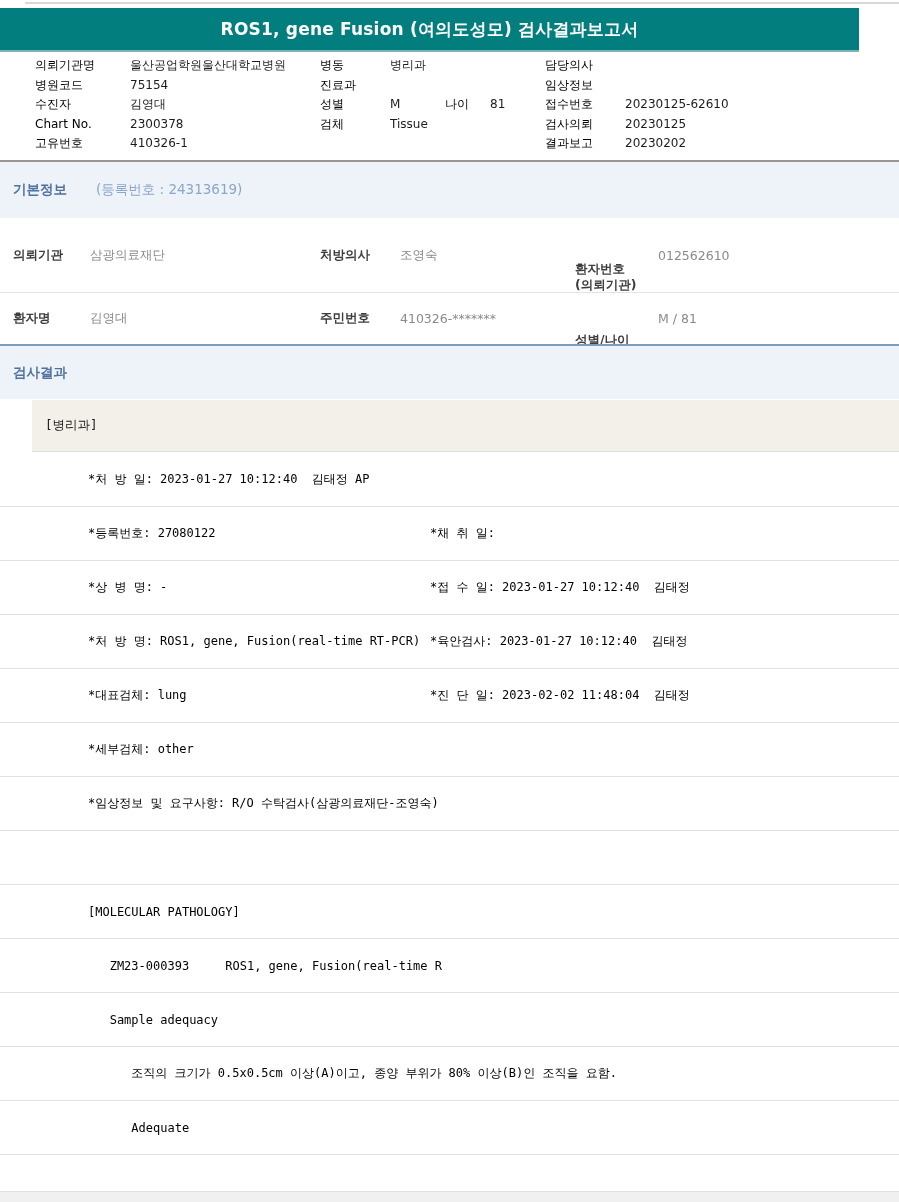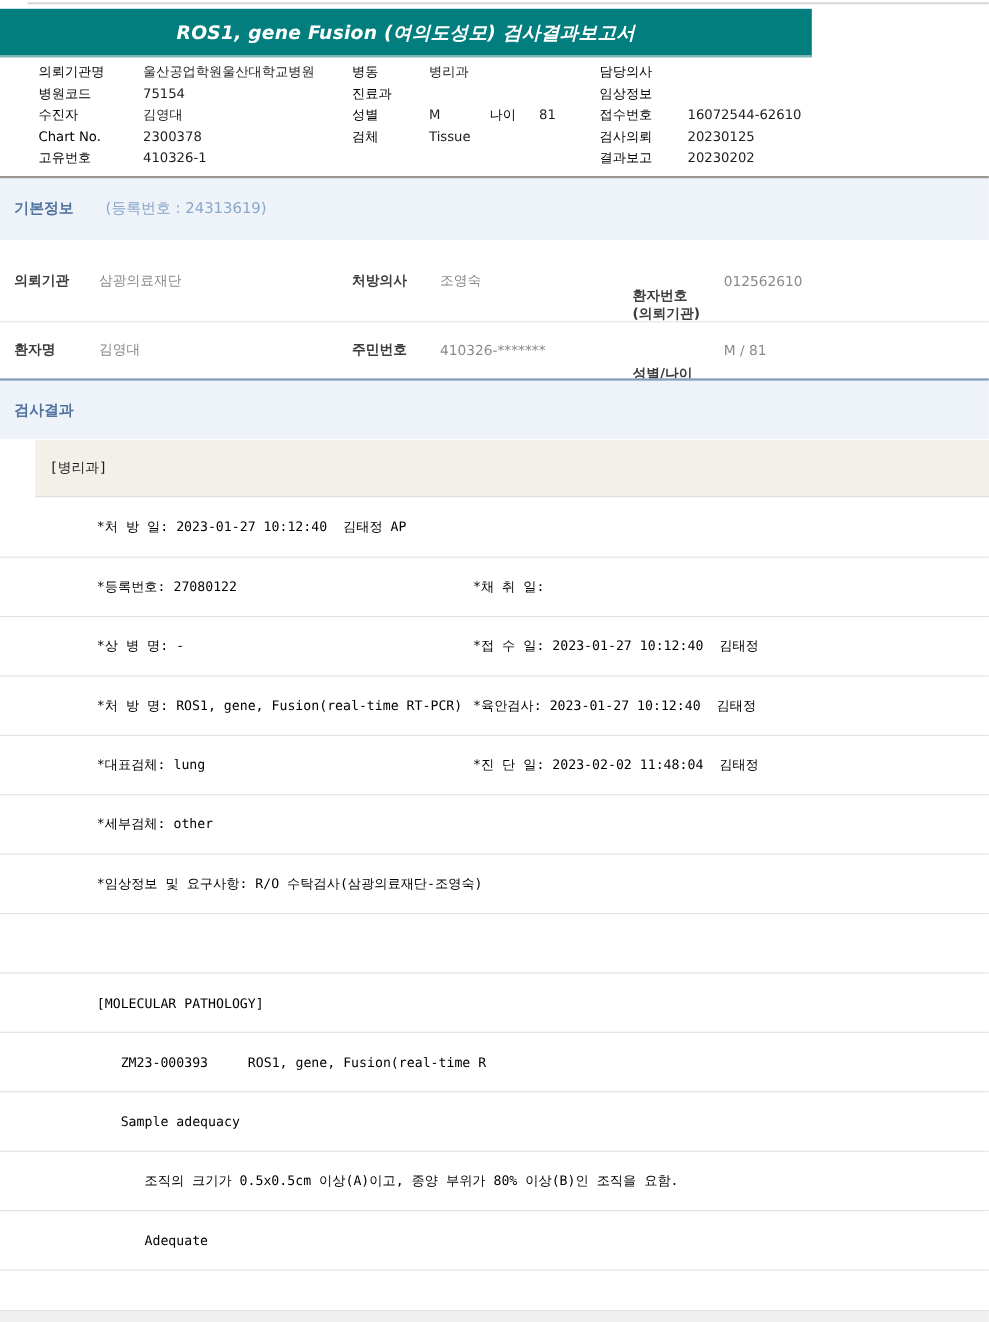--- a/index.html
+++ b/index.html
@@ -7,26 +7,25 @@
   body {
     width:899px; height:1202px; position:relative; overflow:hidden;
     background:#ffffff;
     font-family:"DejaVu Sans", sans-serif;
     color:#111;
   }
   .topline { position:absolute; top:2px; left:25px; right:0; height:2px; background:#d9d9d9; }
 
   
   .titlebar {
-    position:absolute; top:8px; left:0; width:738px; height:44px;
+    position:absolute; top:8px; left:0; width:859px; height:44px;
     background:#037e7e; color:#ffffff;
     display:flex; align-items:center; justify-content:center;
     font-size:17px; font-weight:bold; letter-spacing:0.2px;
     border-bottom:2px solid #7fb2b2;
-    font-style:italic;
   }
 
   
   .header-info { position:absolute; top:56px; left:0; width:899px; height:104px; font-size:12px; }
   .hcol { position:absolute; top:0; }
   .hcol-left  { left:35px; }
   .hcol-mid   { left:320px; }
   .hcol-right { left:545px; }
   .hrow { height:19.5px; line-height:19.5px; display:flex; position:relative; white-space:nowrap; }
   .hlabel { font-weight:normal; color:#000; }
@@ -144,21 +143,21 @@
     <div class="hrow">
         <span class="hlabel">담당의사</span>
         <span class="hvalue"></span>
       </div>
     <div class="hrow">
         <span class="hlabel">임상정보</span>
         <span class="hvalue"></span>
       </div>
     <div class="hrow">
         <span class="hlabel">접수번호</span>
-        <span class="hvalue">16072544-62610</span>
+        <span class="hvalue">20230125-62610</span>
       </div>
     <div class="hrow">
         <span class="hlabel">검사의뢰</span>
         <span class="hvalue">20230125</span>
       </div>
     <div class="hrow">
         <span class="hlabel">결과보고</span>
         <span class="hvalue">20230202</span>
       </div>
   </div>

